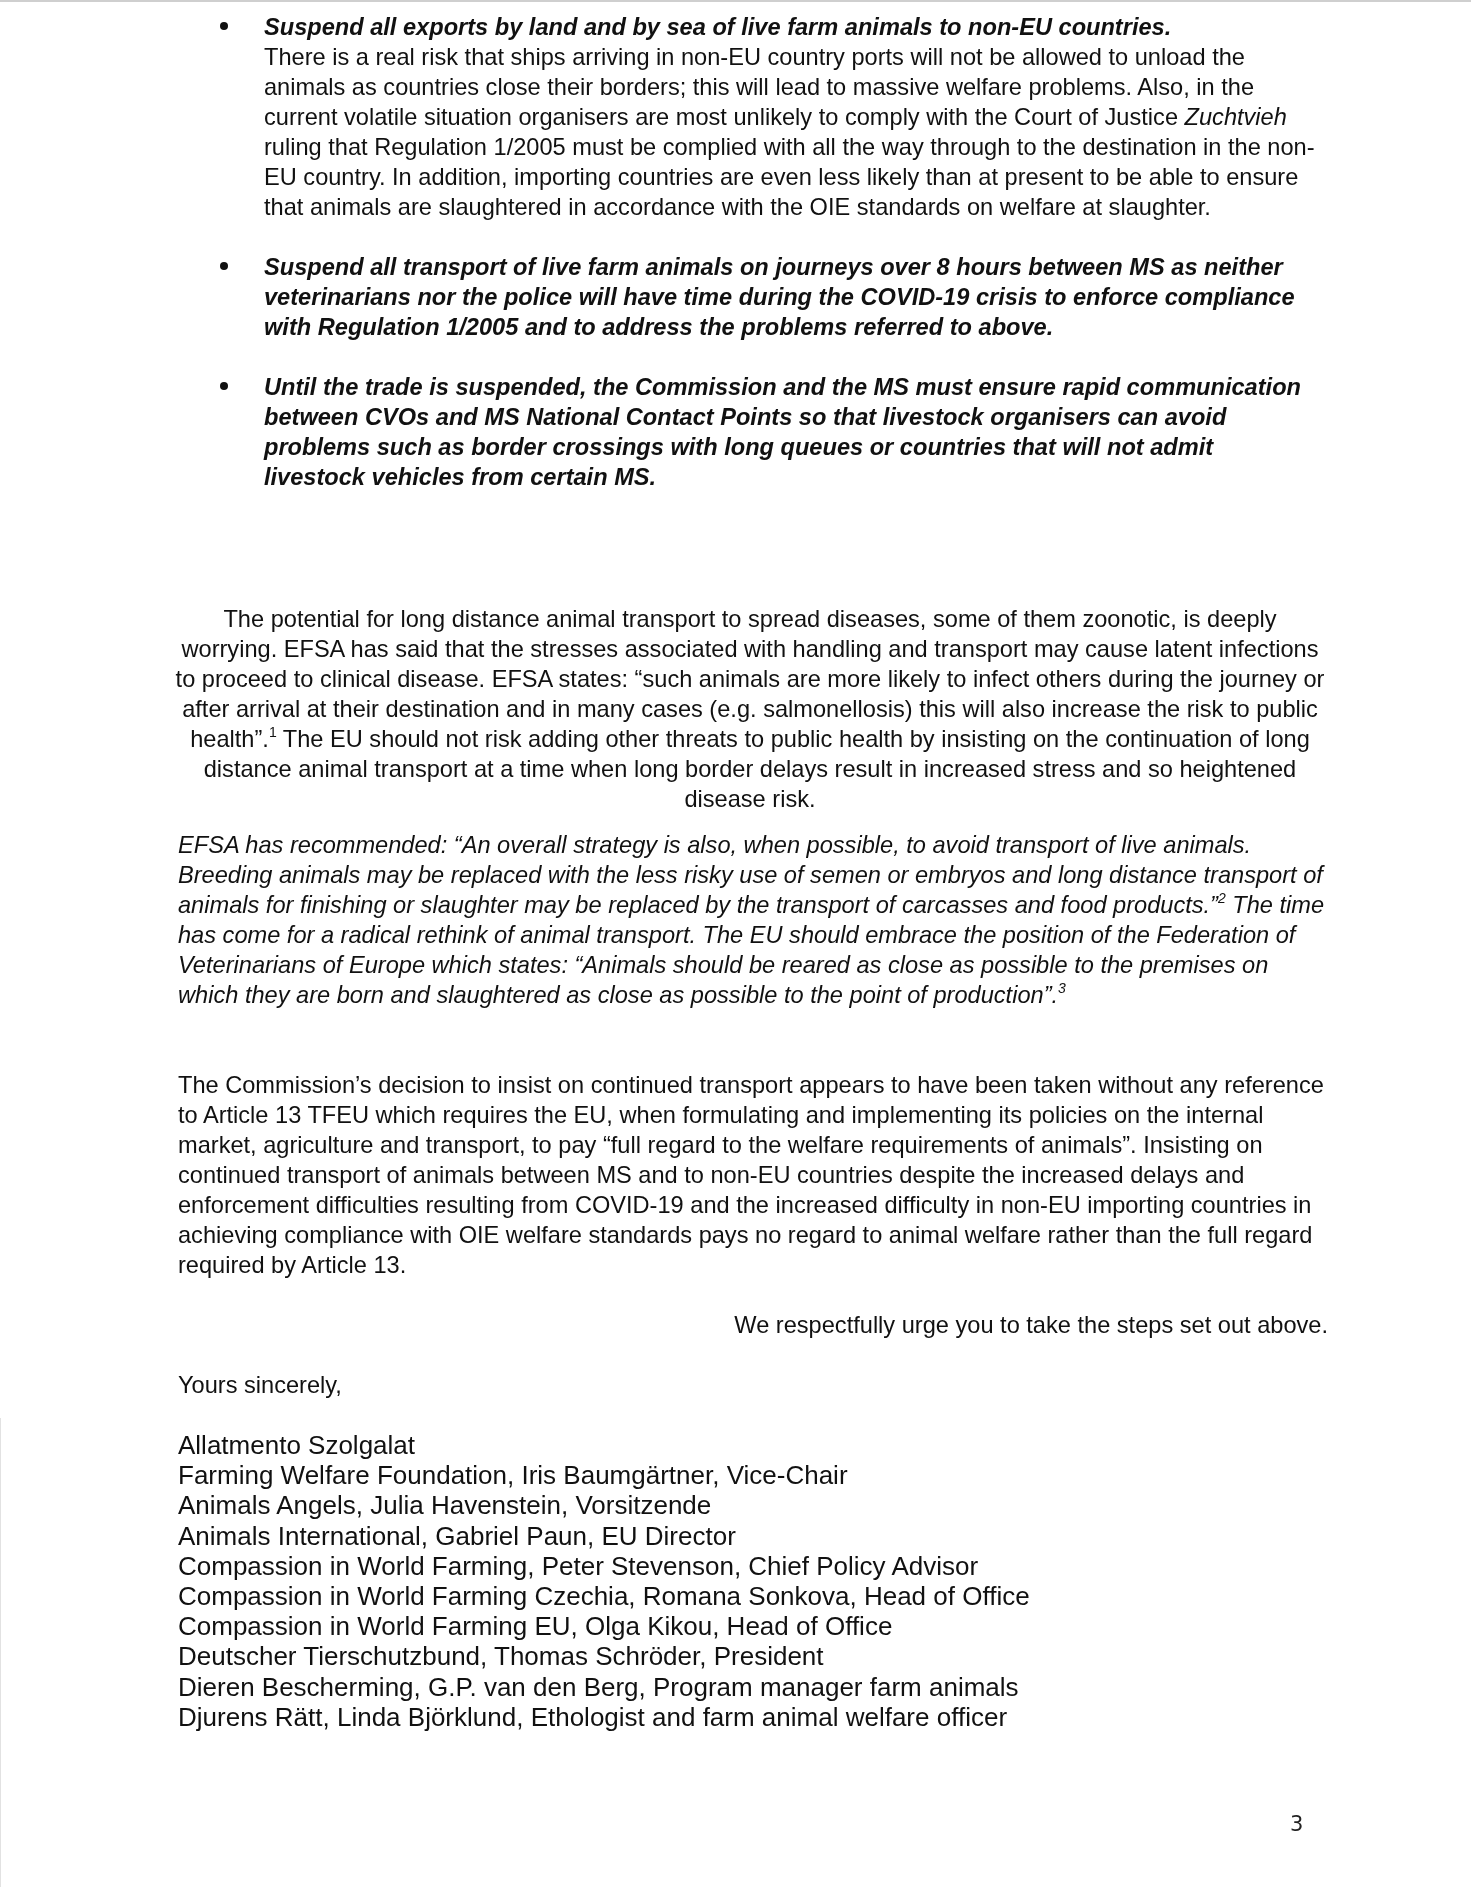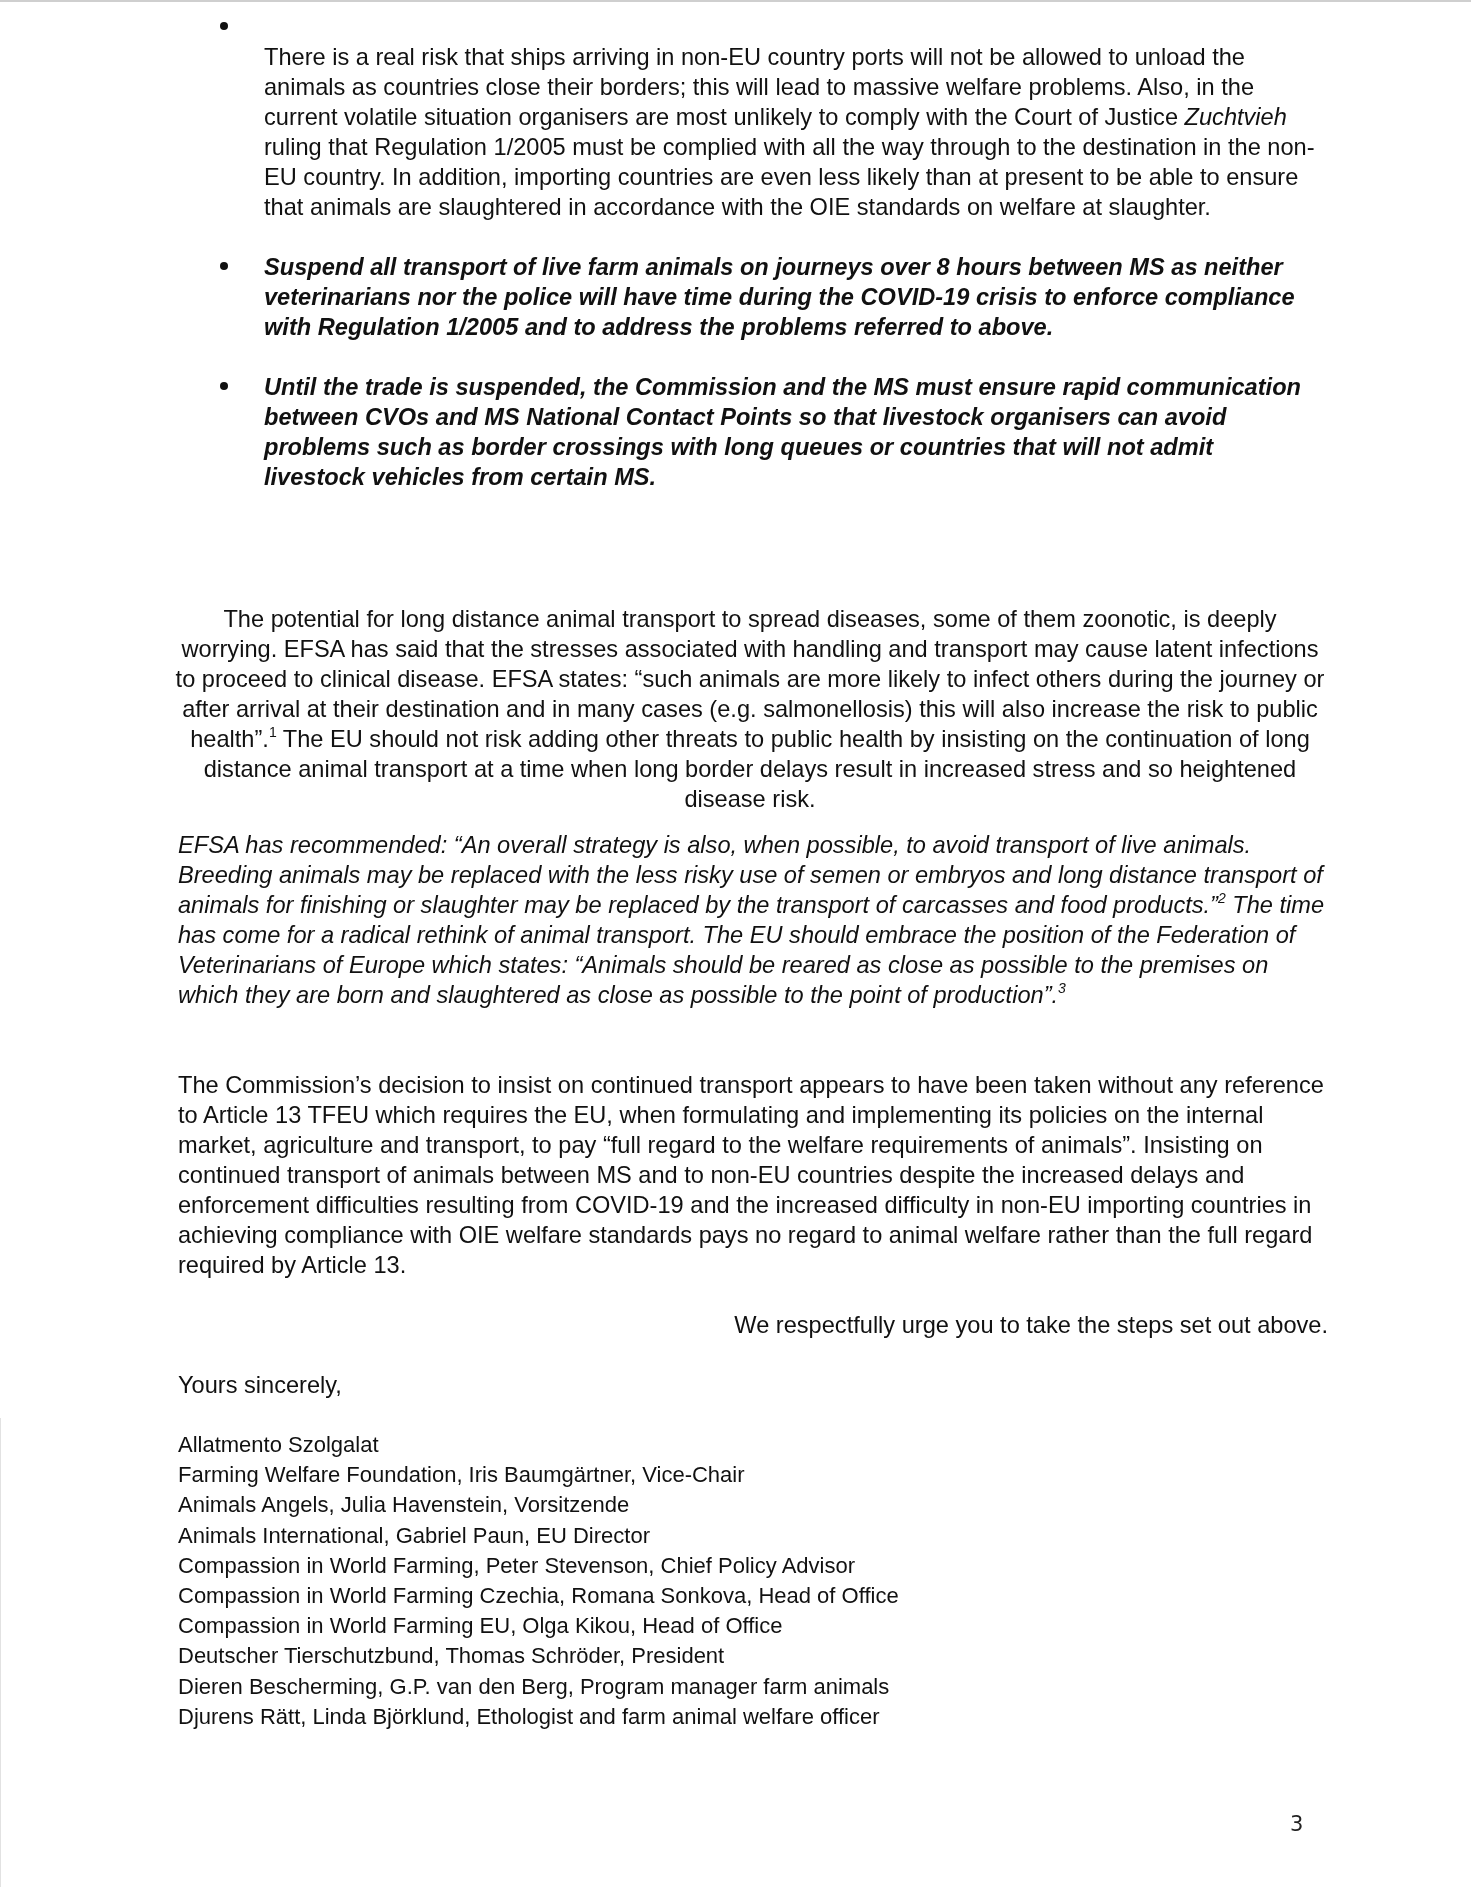--- a/index.html
+++ b/index.html
@@ -32,39 +32,39 @@
   em { font-style: italic; }
   sup { font-size: 14px; line-height: 0; vertical-align: 10px; }
 
   .para { position: absolute; left: 175px; width: 1150px; }
   .p1 { top: 604px; text-align: center; }
   .p2 { top: 830px; left: 178px; font-style: italic; }
   .p3 { top: 1070px; left: 178px; }
   .p4 { top: 1310px; left: 178px; text-align: right; }
   .p5 { top: 1370px; left: 178px; }
   .sig { position: absolute; left: 178px; top: 1430px; width: 1100px; }
-  .sig-line { font-size: 22px; line-height: 30.2px; white-space: nowrap; }
+  .sig-line { font-size: 26px; line-height: 30.2px; white-space: nowrap; }
 
   .page-number {
     position: absolute; left: 1290px; top: 1812px;
     font-family: "DejaVu Sans", sans-serif; font-size: 21px; color: #222;
   }
 </style>
 </head>
 <body>
 
 <div class="top-rule"></div>
 <div class="left-rule"></div>
 
 <div class="page">
 
   <div class="bullets txt">
     <div class="bullet-item">
       <span class="bullet-dot"></span>
-      <br>
+      <span class="bi">Suspend all exports by land and by sea of live farm animals to non-EU countries.</span><br>
       <span>There is a real risk that ships arriving in non-EU country ports will not be allowed to unload the animals as countries close their borders; this will lead to massive welfare problems. Also, in the current volatile situation organisers are most unlikely to comply with the Court of Justice </span><em>Zuchtvieh</em><span> ruling that Regulation 1/2005 must be complied with all the way through to the destination in the non-EU country. In addition, importing countries are even less likely than at present to be able to ensure that animals are slaughtered in accordance with the OIE standards on welfare at slaughter.</span>
     </div>
     <div class="bullet-item">
       <span class="bullet-dot"></span>
       <span class="bi">Suspend all transport of live farm animals on journeys over 8 hours between MS as neither veterinarians nor the police will have time during the COVID-19 crisis to enforce compliance with Regulation 1/2005 and to address the problems referred to above.</span>
     </div>
     <div class="bullet-item">
       <span class="bullet-dot"></span>
       <span class="bi">Until the trade is suspended, the Commission and the MS must ensure rapid communication between CVOs and MS National Contact Points so that livestock organisers can avoid problems such as border crossings with long queues or countries that will not admit livestock vehicles from certain MS.</span>
     </div>

